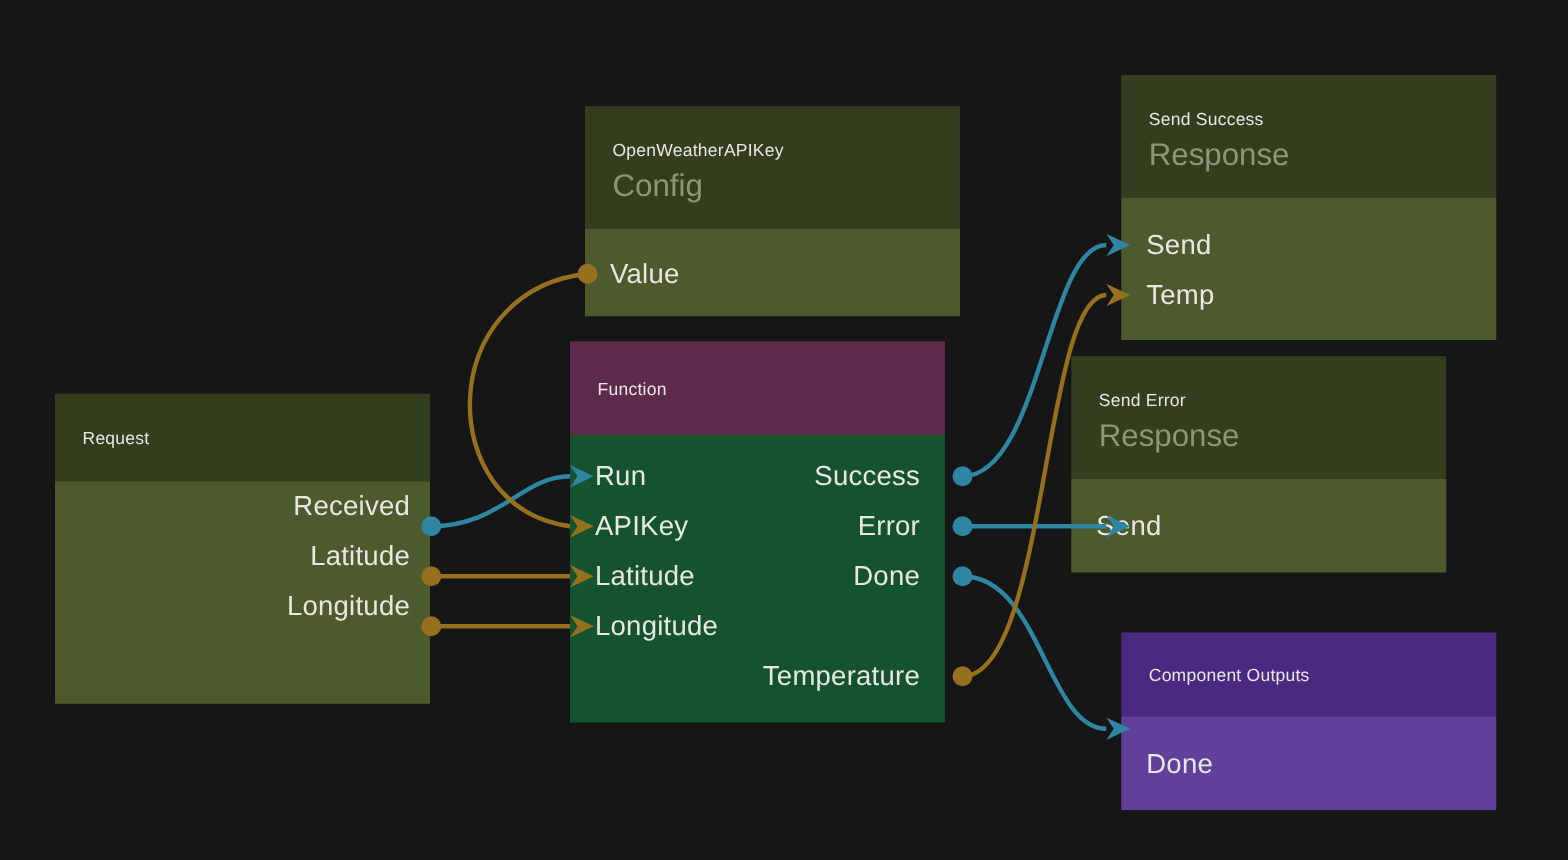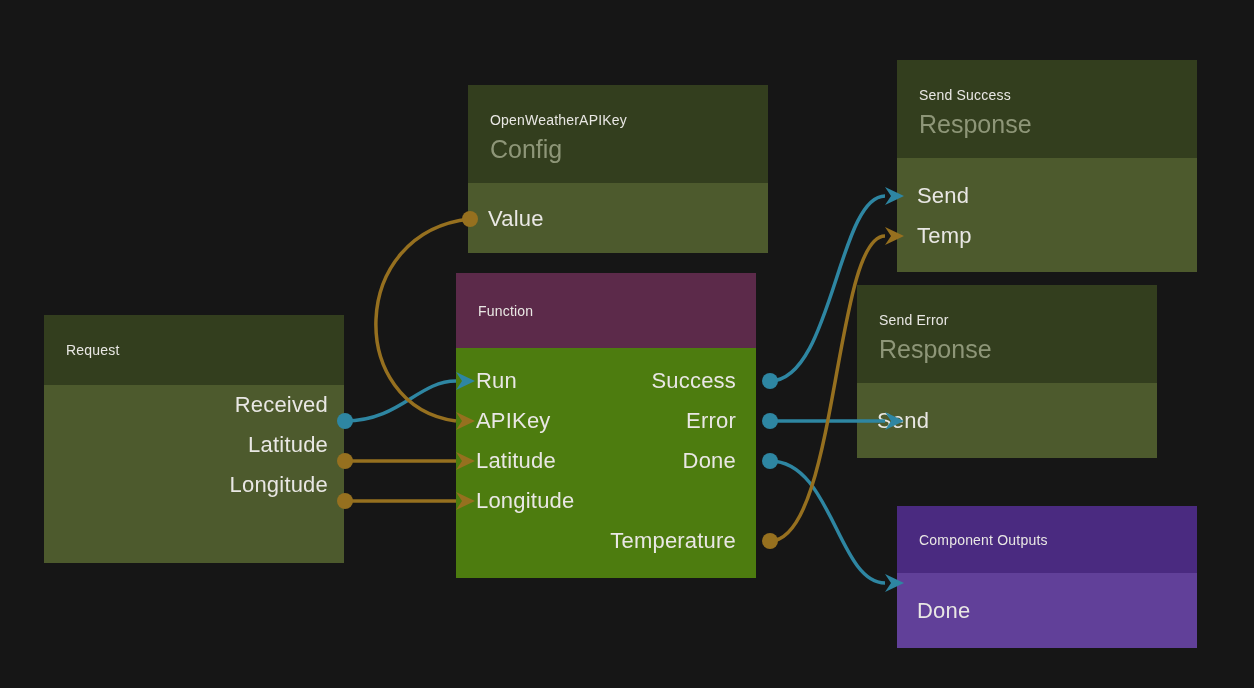--- a/index.html
+++ b/index.html
@@ -17,21 +17,21 @@
   .port-row { height:40px; display:flex; align-items:center; font-size:22px; letter-spacing:.2px; }
   .pl { padding-left:20px; justify-content:flex-start; }
   .pr { padding-right:16px; justify-content:flex-end; }
 
   
   .green  .node-header { background:#333e1e; }
   .green  .node-body   { background:#4d5a2d; }
   .green  .node-subtitle { color:#8e9678; }
   
   .magenta .node-header { background:#5c2a4a; }
-  .magenta .node-body   { background:#4d7c0f; }
+  .magenta .node-body   { background:#14532d; }
   
   .purple .node-header { background:#4a2a80; }
   .purple .node-body   { background:#614099; }
 
   
   #node-request { left:44px; top:315px; width:300px; }
   #node-request .node-header { height:70px; }
   #node-request .node-body { height:178px; }
 
   #node-apikey { left:468px; top:85px; width:300px; }

